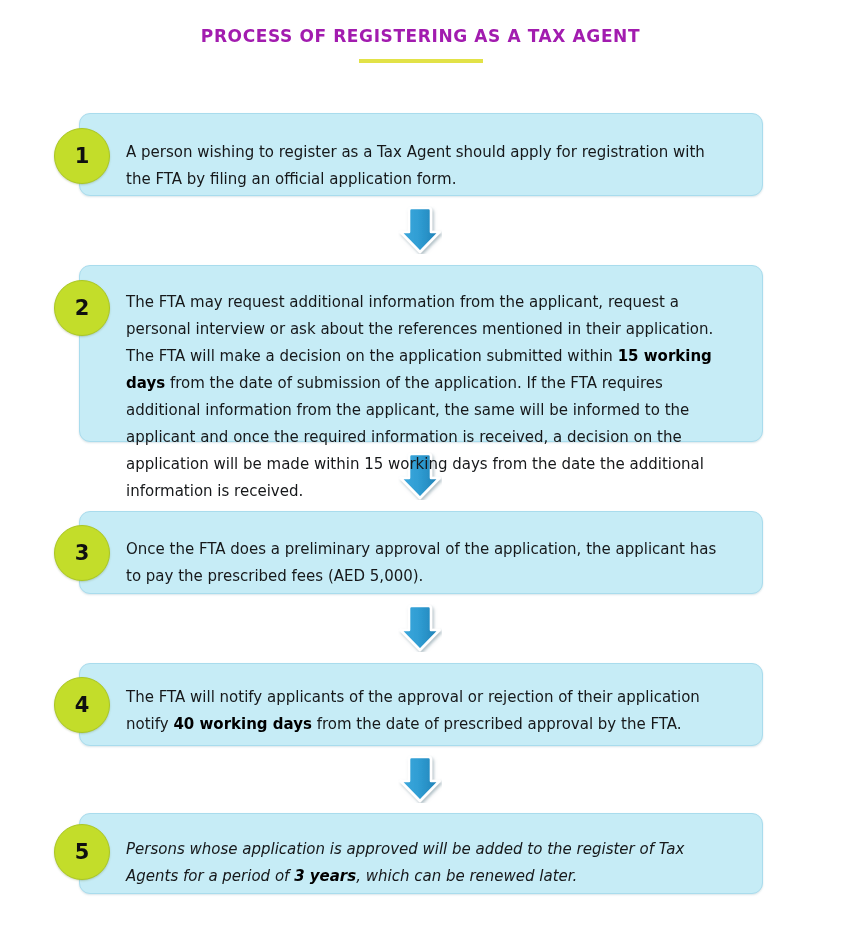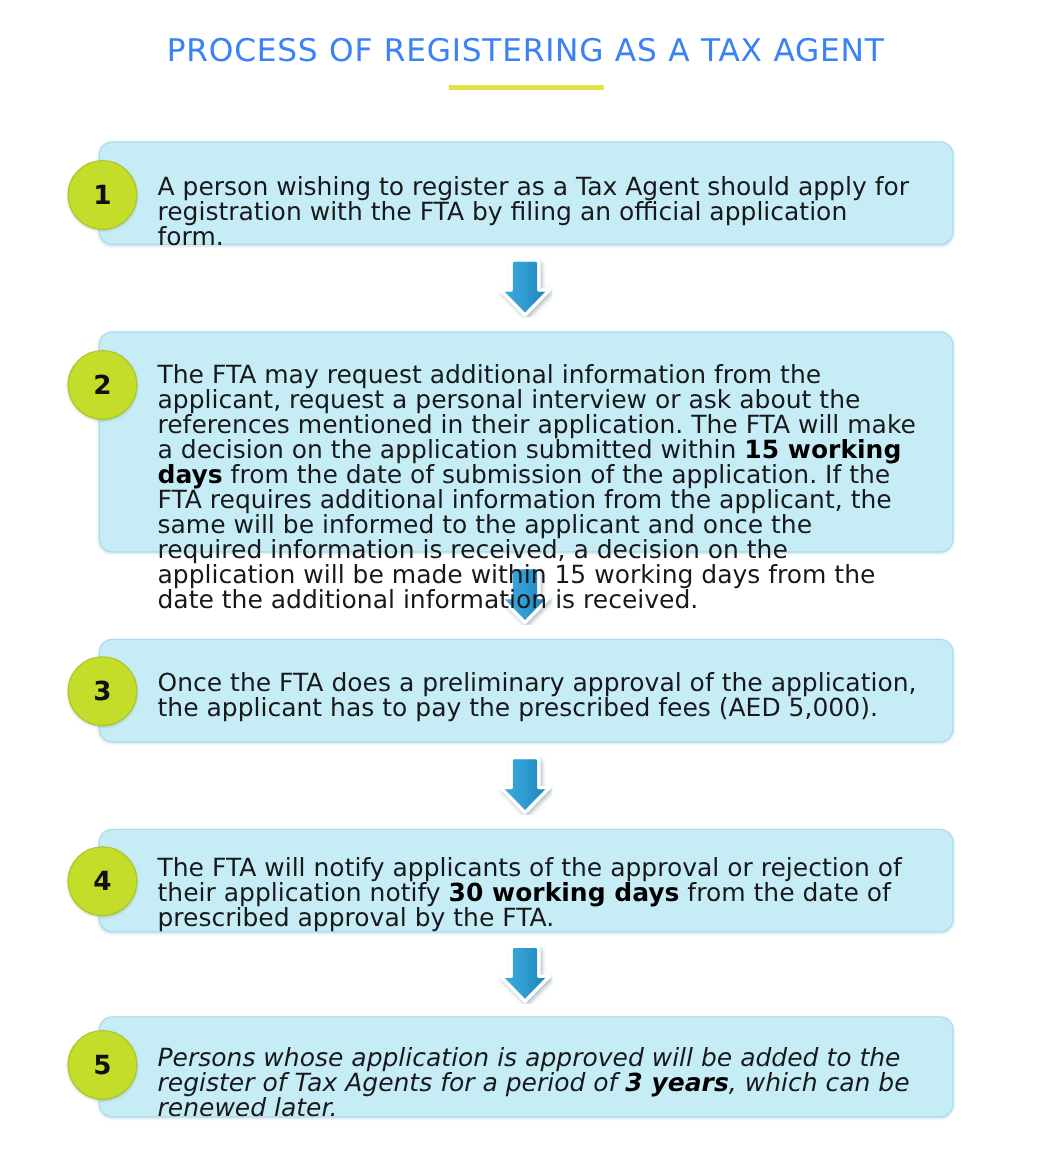--- a/index.html
+++ b/index.html
@@ -17,24 +17,24 @@
 
   
   #title-block {
     position: absolute;
     top: 27px;
     left: 0;
     width: 841px;
     text-align: center;
   }
   #page-title {
-    font-size: 25px;
-    font-weight: normal;
+    font-size: 17px;
+    font-weight: bold;
     letter-spacing: 0.6px;
-    color: #3b82f6;
+    color: #a21caf;
     line-height: 1.1;
     white-space: nowrap;
   }
   #title-underline {
     margin: 13px auto 0 auto;
     width: 124px;
     height: 4px;
     background: #e2e247;
   }
 
@@ -82,22 +82,22 @@
     font-size: 21px;
     font-weight: bold;
     color: #101010;
     line-height: 1;
   }
 
   .step-text {
     position: absolute;
     left: 126px;
     width: 608px;
-    font-size: 20px;
-    line-height: 20px;
+    font-size: 15px;
+    line-height: 27px;
     color: #16181a;
     z-index: 2;
   }
   .step-text b {
     font-weight: bold;
     color: #000000;
     margin-top: 32px;
   }
 
   
@@ -137,21 +137,21 @@
       <div class="step-badge" style="top: 525px;">
         <span class="badge-num">3</span>
       </div>
       <div class="step-text" style="top: 536px;"><span>Once the FTA does a preliminary approval of the application, the applicant has to pay the prescribed fees (AED 5,000).</span></div>
     </div>
     <div class="step">
       <div class="step-box" style="top: 663px; height: 83px;"></div>
       <div class="step-badge" style="top: 677px;">
         <span class="badge-num">4</span>
       </div>
-      <div class="step-text" style="top: 684px;"><span>The FTA will notify applicants of the approval or rejection of their application notify </span><b>30 working days</b><span> from the date of prescribed approval by the FTA.</span></div>
+      <div class="step-text" style="top: 684px;"><span>The FTA will notify applicants of the approval or rejection of their application notify </span><b>40 working days</b><span> from the date of prescribed approval by the FTA.</span></div>
     </div>
     <div class="step">
       <div class="step-box" style="top: 813px; height: 81px;"></div>
       <div class="step-badge" style="top: 824px;">
         <span class="badge-num">5</span>
       </div>
       <div class="step-text" style="top: 836px; font-style: italic;"><span>Persons whose application is approved will be added to the register of Tax Agents for a period of </span><b>3 years</b><span>, which can be renewed later.</span></div>
     </div>
     <div class="arrow" style="top: 206px;">
       <svg width="44" height="48" viewBox="0 0 44 48">

